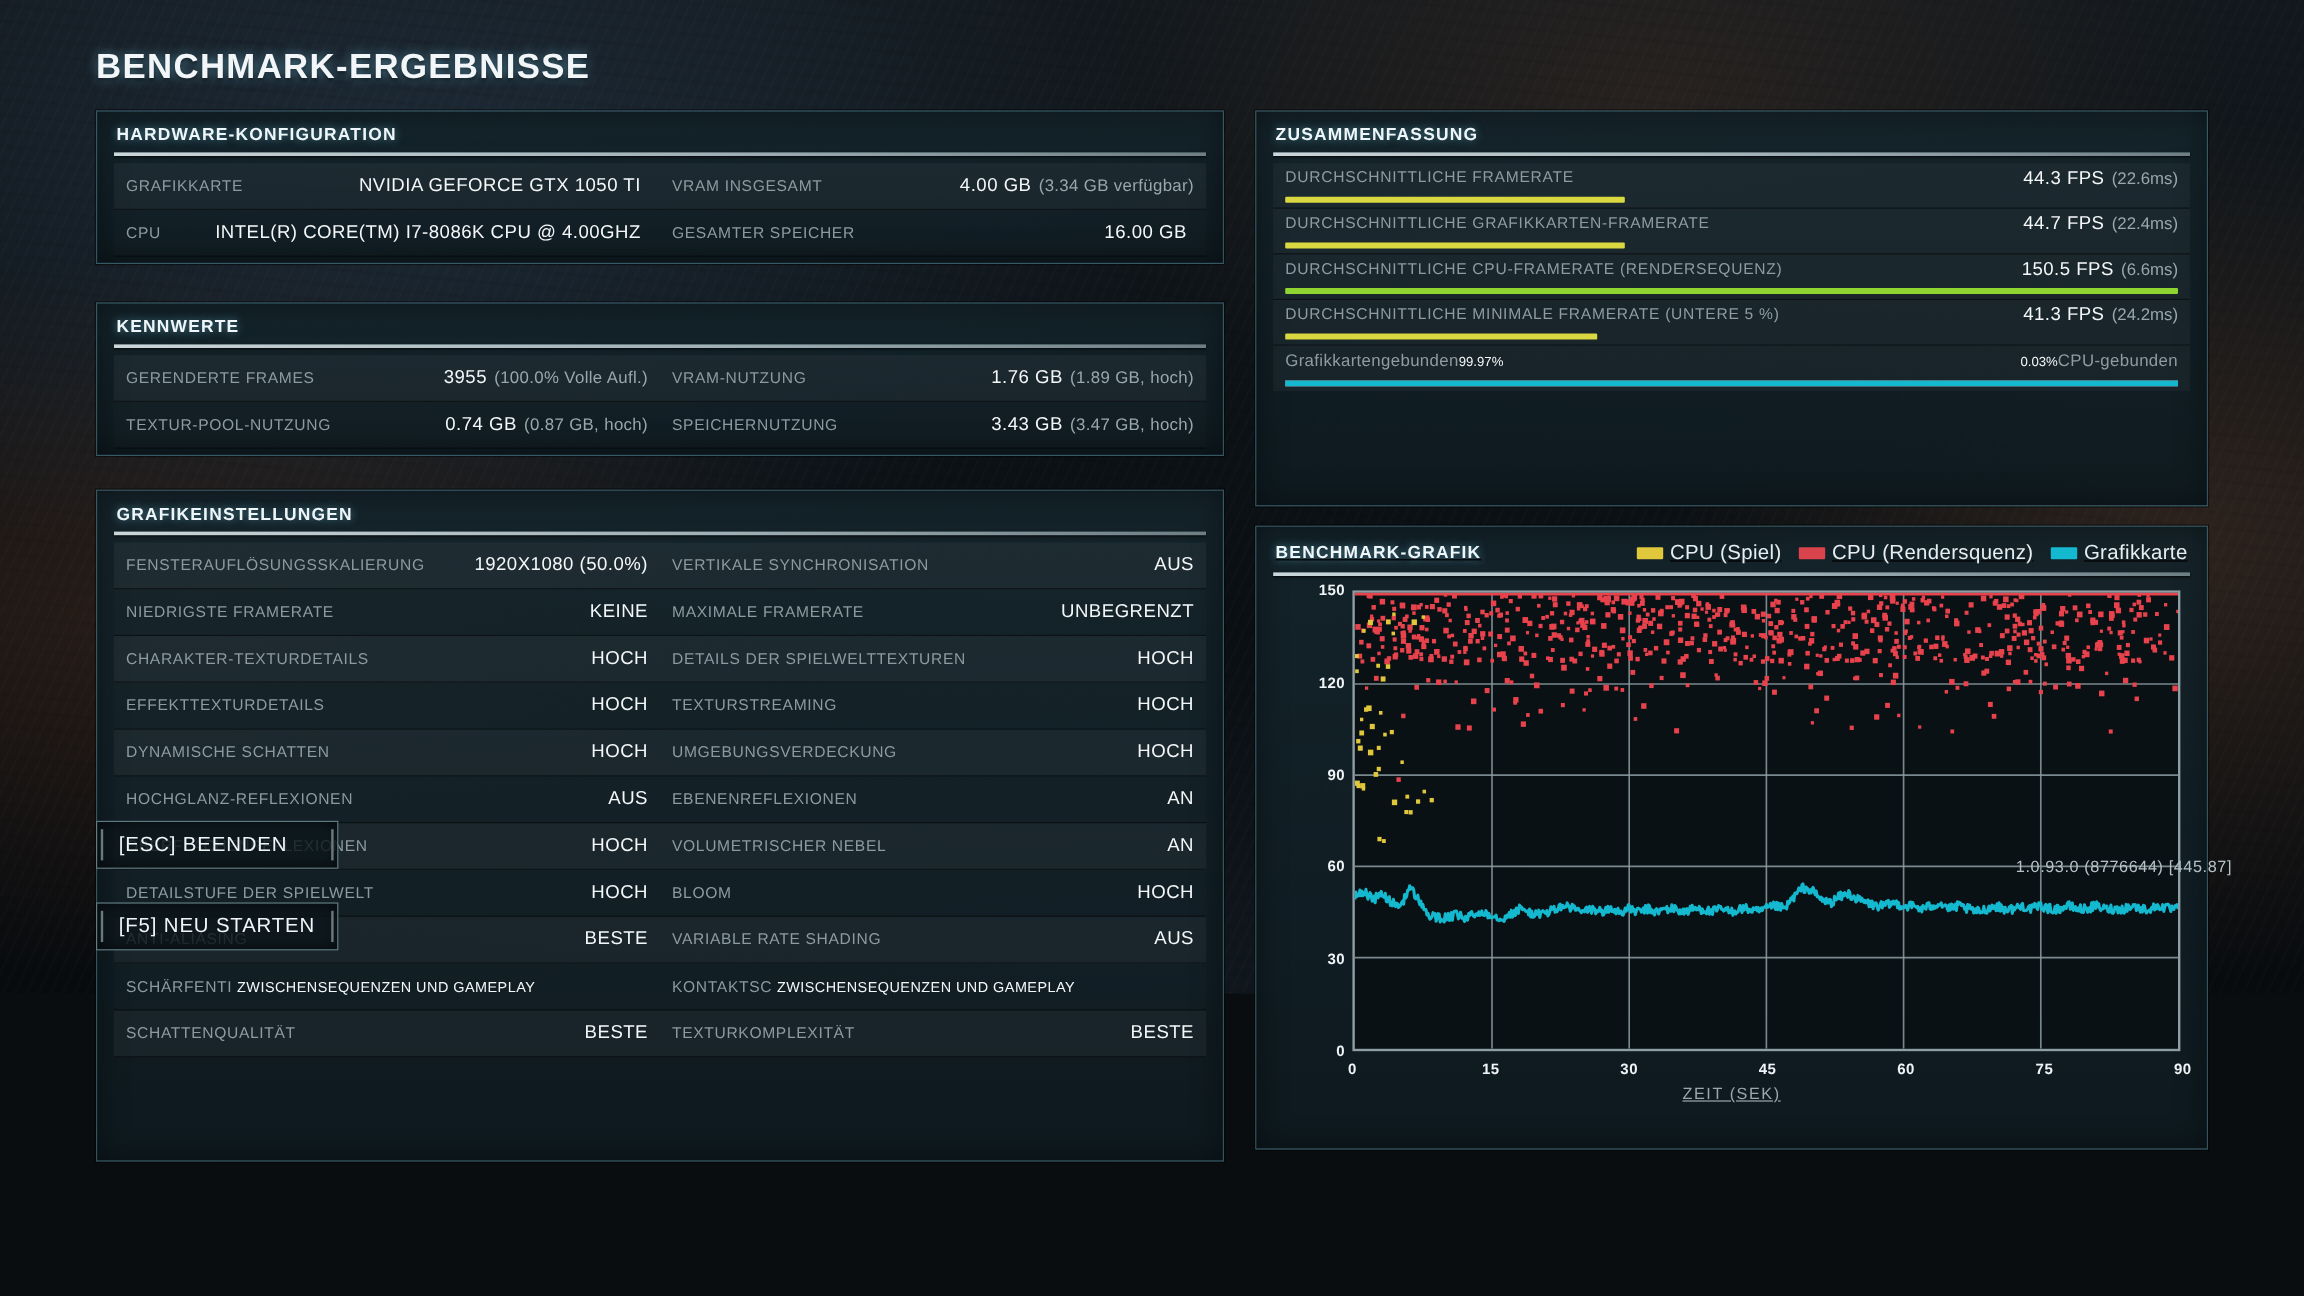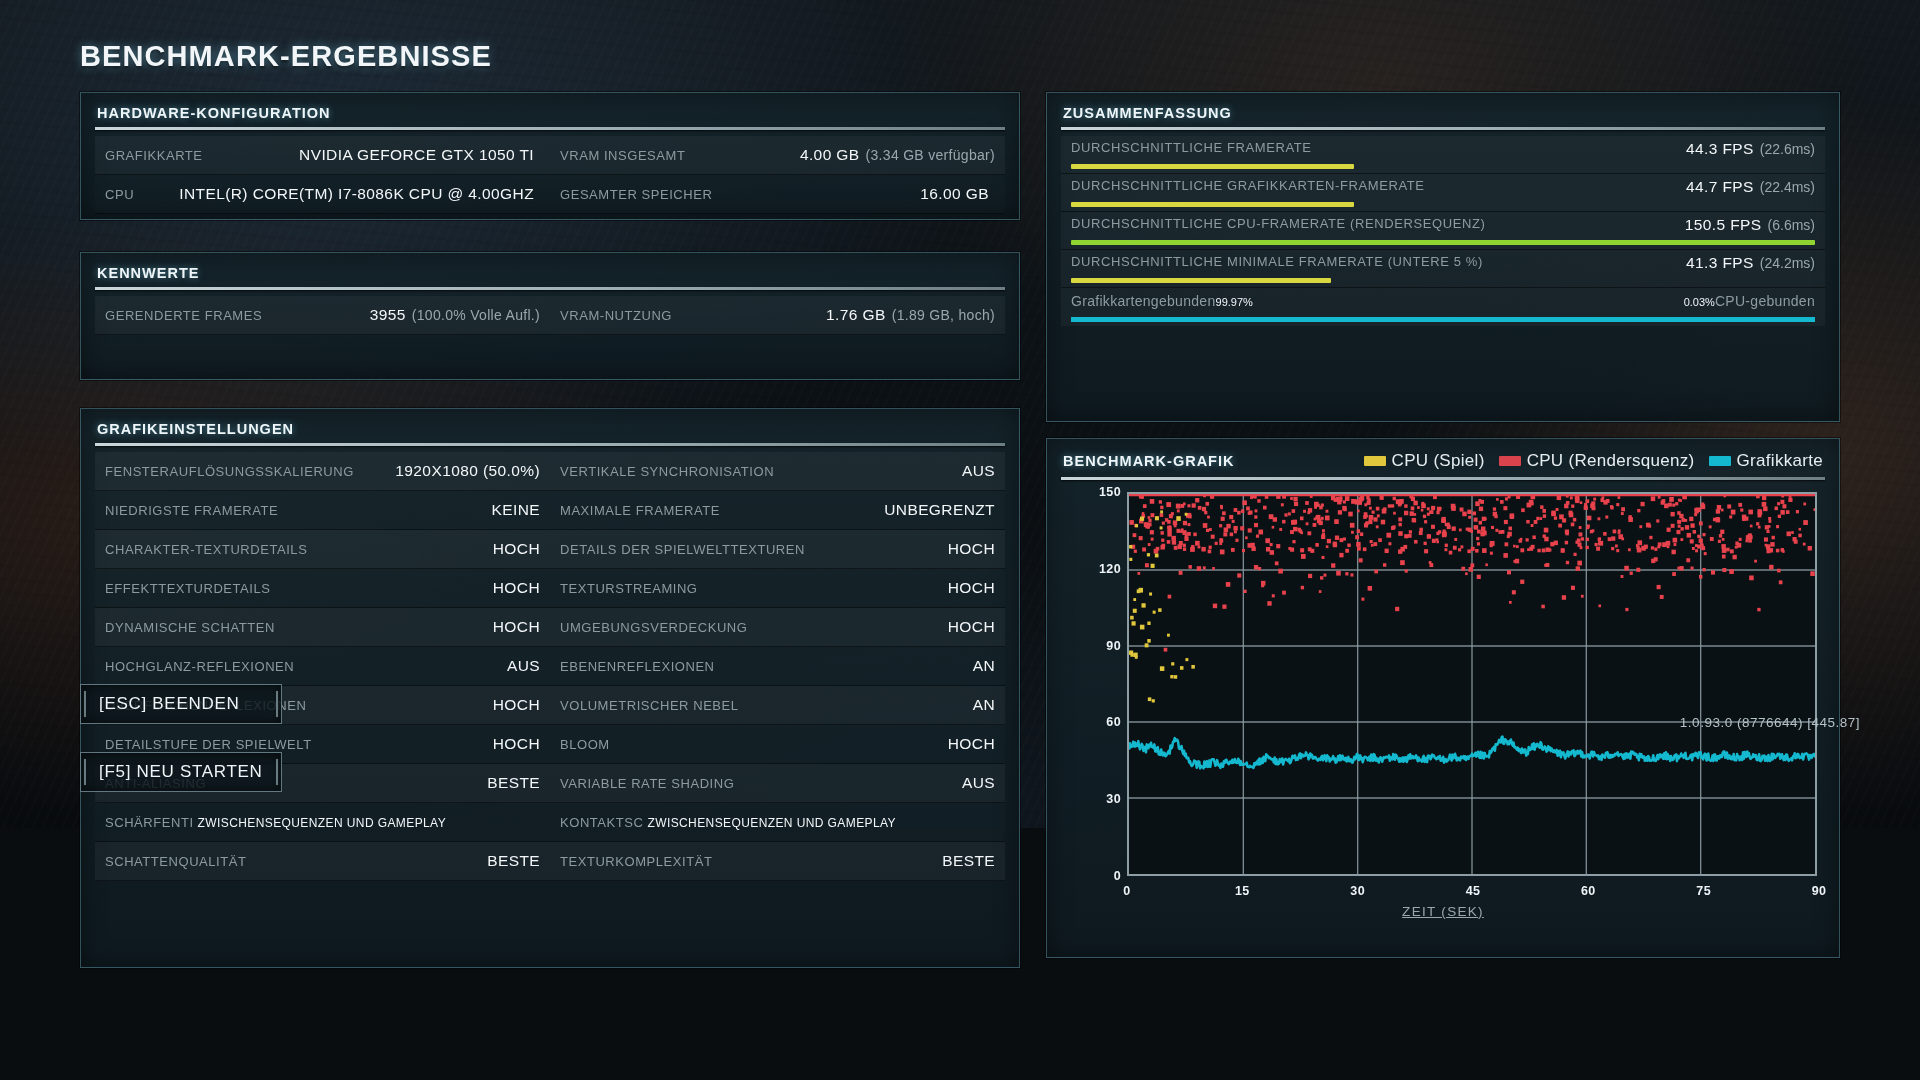--- a/index.html
+++ b/index.html
@@ -106,21 +106,21 @@
   }
   .bound-txt { font-size: 14px; color: #8e9ca2; letter-spacing: 0.3px; }
   .bound-num { font-size: 11px; color: #f3f7f9; }
   .bound-track {
     position: absolute; left: 10px; right: 10px; bottom: 4px; height: 5px;
     background: #d9434b;
   }
   .bound-fill { height: 100%; background: #14b9cf; }
 
   
-  .graph-head { display: flex; align-items: center; justify-content: space-between; padding: 4px 2px 6px 2px; }
+  .graph-head { display: flex; align-items: center; justify-content: space-between; padding: 4px 2px 6px 2px; text-decoration: underline; }
   .legend { display: flex; align-items: center; gap: 14px; }
   .leg-item { display: flex; align-items: center; gap: 6px; }
   .leg-sw { width: 22px; height: 10px; border-radius: 1px; }
   .leg-txt { font-size: 17px; color: #e7eef1; letter-spacing: 0.3px; }
 
   .plot-wrap { position: relative; }
   .ylabel {
     position: absolute; left: 2px; top: 50%;
     transform: translateY(-50%) rotate(-90deg); transform-origin: center;
     font-size: 13.5px; color: #9aa8ae; letter-spacing: 1.3px; white-space: nowrap;
@@ -218,20 +218,34 @@
             <span class="kv-label">GERENDERTE FRAMES</span>
             <span class="kv-spacer"></span>
             <span class="kv-value">3955</span>
             <span class="kv-sub">(100.0% Volle Aufl.)</span>
           </div>
           <div class="kv-half">
             <span class="kv-label">VRAM-NUTZUNG</span>
             <span class="kv-spacer"></span>
             <span class="kv-value">1.76 GB</span>
             <span class="kv-sub">(1.89 GB, hoch)</span>
+          </div>
+        </div>
+        <div class="kv-row even">
+          <div class="kv-half">
+            <span class="kv-label">TEXTUR-POOL-NUTZUNG</span>
+            <span class="kv-spacer"></span>
+            <span class="kv-value">0.74 GB</span>
+            <span class="kv-sub">(0.87 GB, hoch)</span>
+          </div>
+          <div class="kv-half">
+            <span class="kv-label">SPEICHERNUTZUNG</span>
+            <span class="kv-spacer"></span>
+            <span class="kv-value">3.43 GB</span>
+            <span class="kv-sub">(3.47 GB, hoch)</span>
           </div>
         </div>
       </div>
   </div>
 
   <div class="panel" style="left:80px; top:408px; width:940px; height:560px;">
     <div class="panel-title">GRAFIKEINSTELLUNGEN</div>
     <div class="panel-rule"></div>
     <div id="graphics-rows">
         <div class="kv-row odd">

